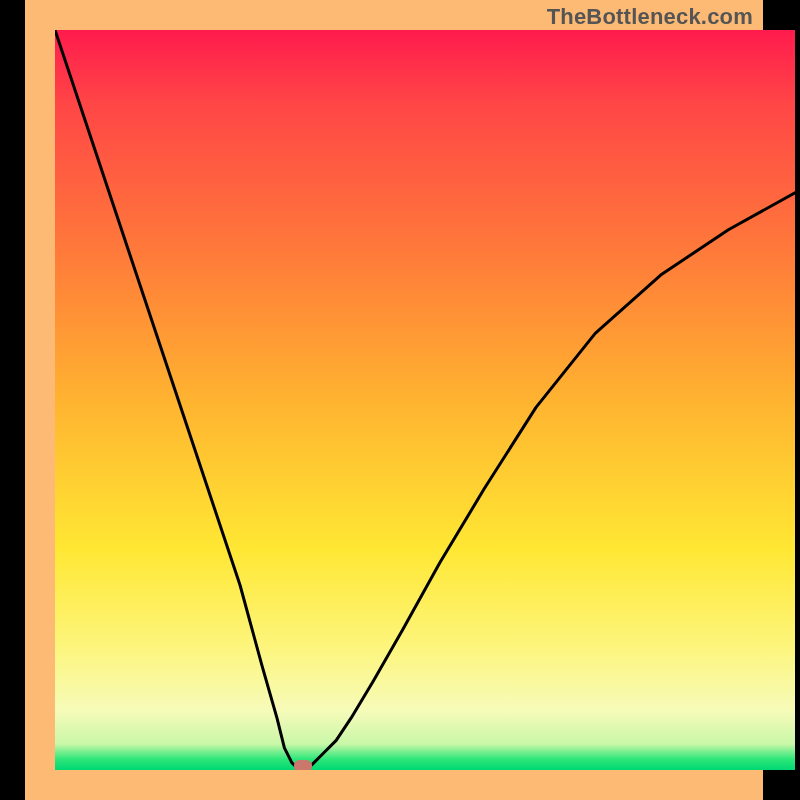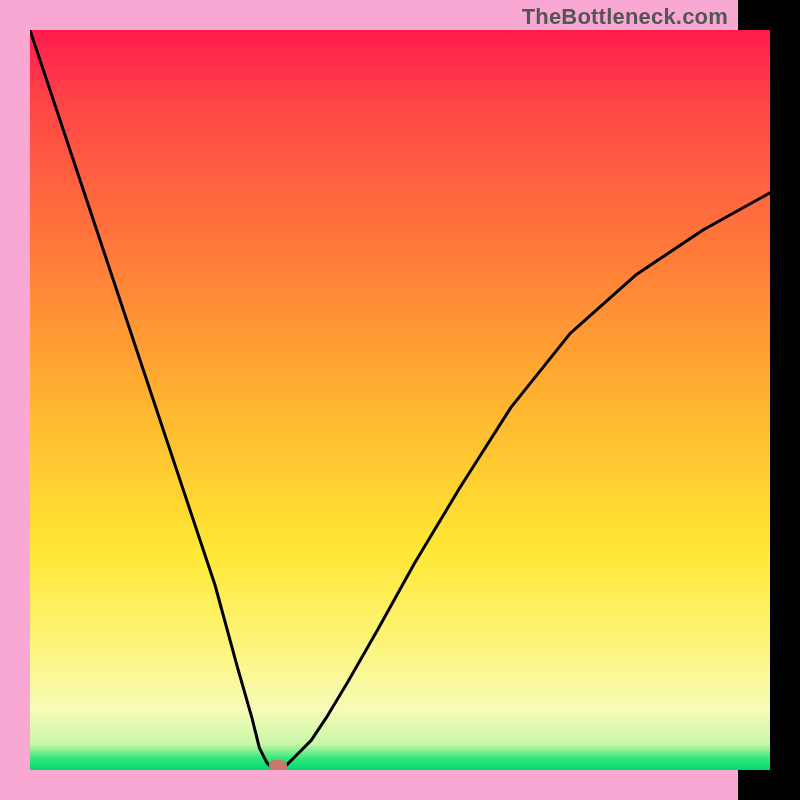--- a/index.html
+++ b/index.html
@@ -8,21 +8,22 @@
     width: 800px;
     height: 800px;
     background: #000;
     font-family: Arial, Helvetica, sans-serif;
     overflow: hidden;
   }
   .frame {
     position: relative;
     width: 738px;
     height: 800px;
-    background: #f9a8d4;
+    background: #fdba74;
+    margin-left: 25px;
   }
   .watermark {
     position: absolute;
     top: 4px;
     right: 10px;
     color: #555;
     font-size: 22px;
     font-weight: 600;
     letter-spacing: 0.2px;
     user-select: none;

